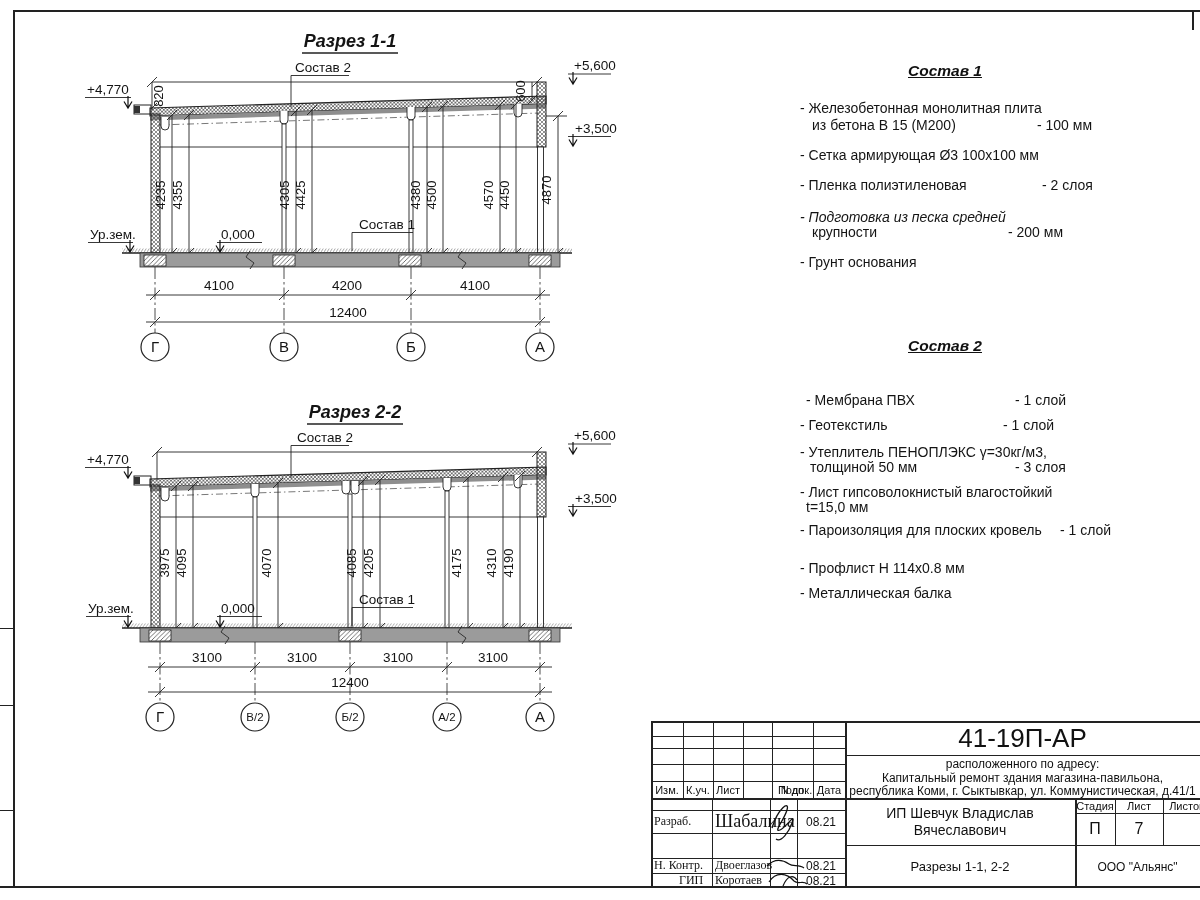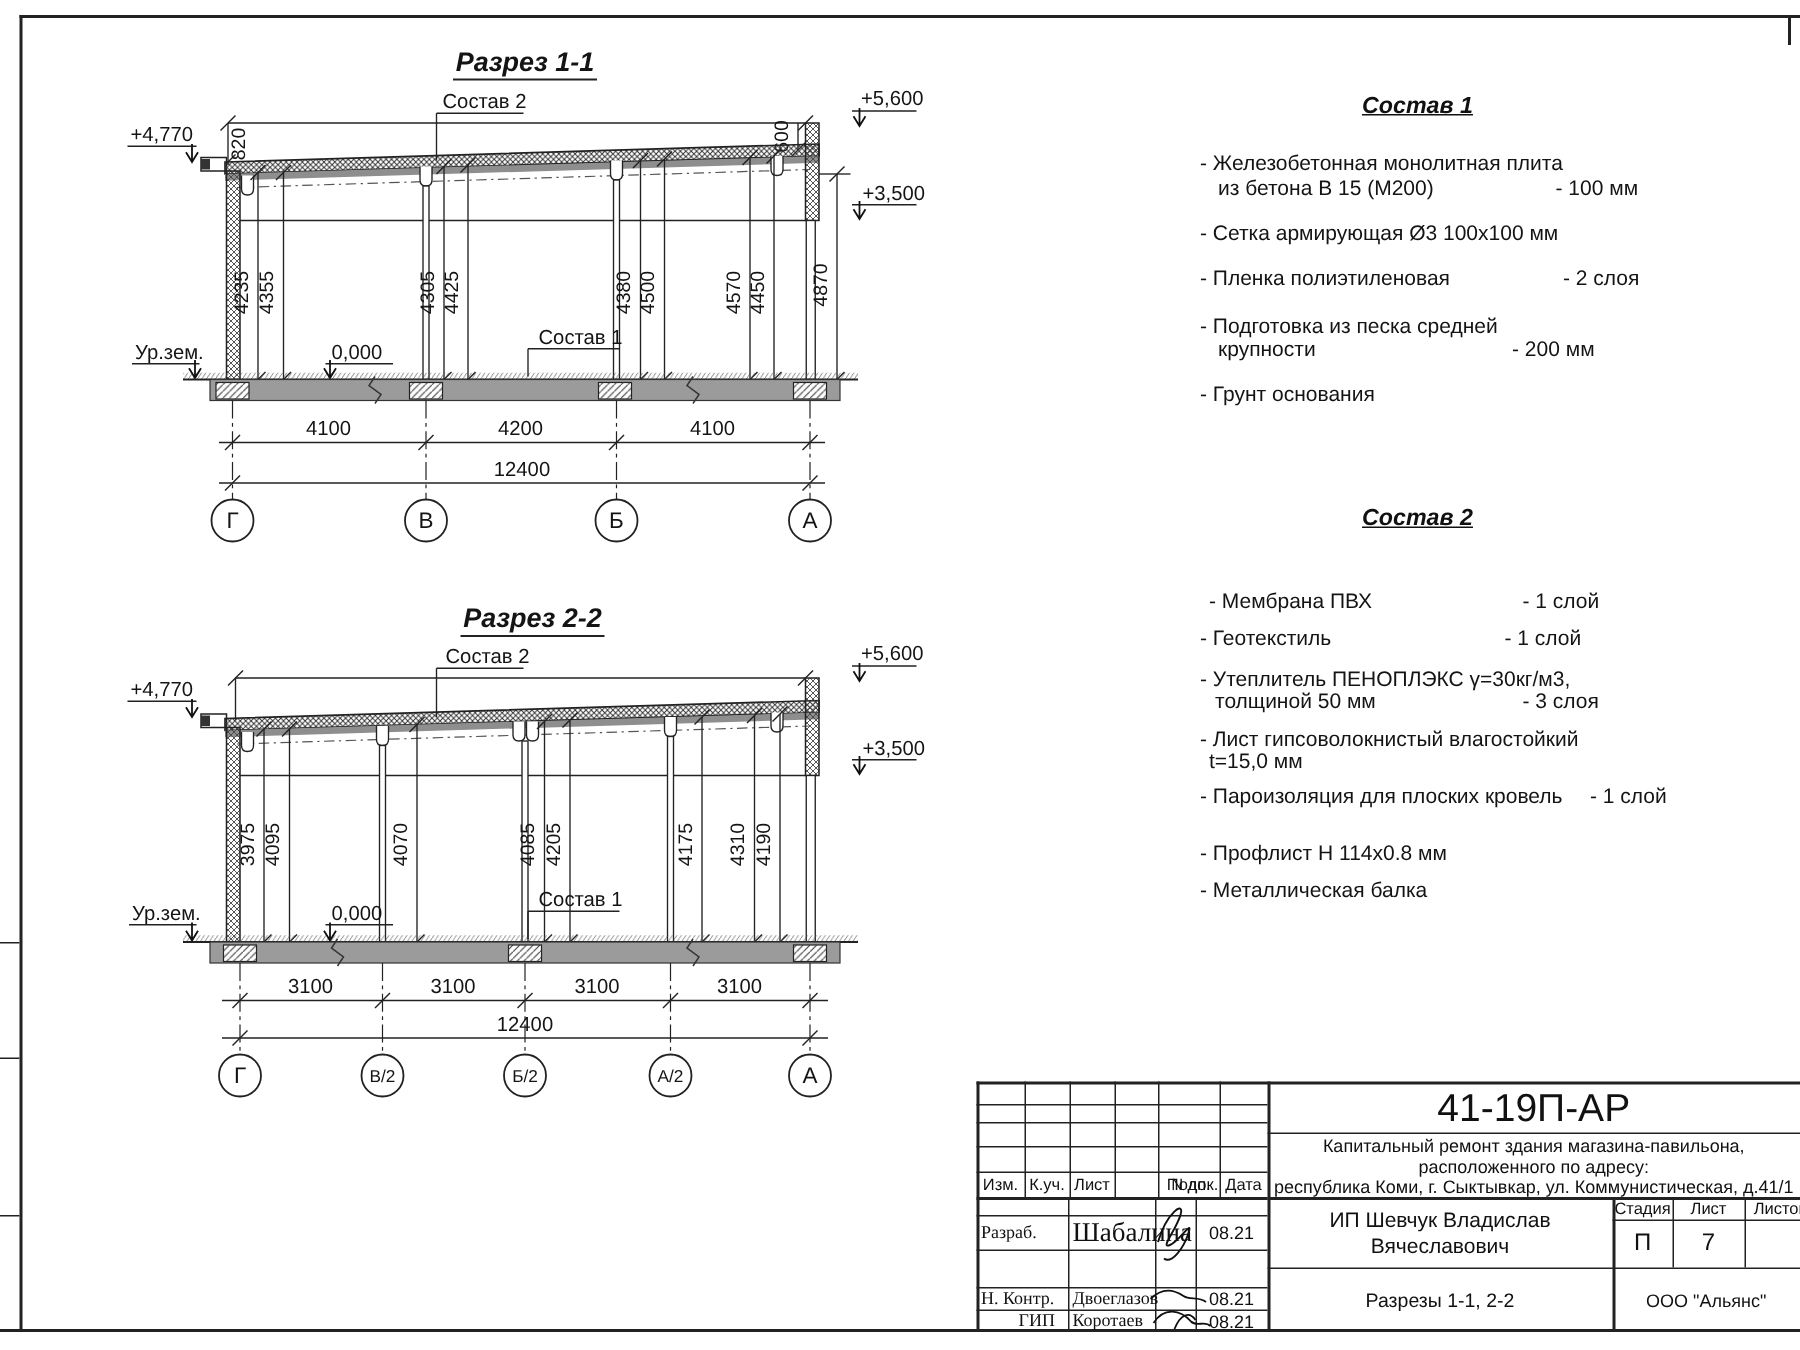--- a/index.html
+++ b/index.html
@@ -354,21 +354,21 @@
   </g>
 </svg>
 
 <div class="s-title" style="left:880px;top:62px;width:130px;">Состав 1</div>
 <div class="txtline" style="left:800px;top:100px;">- Железобетонная  монолитная плита</div>
 <div class="txtline" style="left:812px;top:117px;text-align:center;">из бетона В 15 (М200)</div>
 <div class="txtline" style="left:1037px;top:117px;">- 100 мм</div>
 <div class="txtline" style="left:800px;top:147px;">- Сетка армирующая Ø3 100х100 мм</div>
 <div class="txtline" style="left:800px;top:177px;">- Пленка полиэтиленовая</div>
 <div class="txtline" style="left:1042px;top:177px;">- 2 слоя</div>
-<div class="txtline" style="left:800px;top:209px;">- Подготовка из песка средней</div>
+<div class="txtline" style="left:800px;top:209px;font-style:italic;">- Подготовка из песка средней</div>
 <div class="txtline" style="left:812px;top:224px;">крупности</div>
 <div class="txtline" style="left:1008px;top:224px;">- 200 мм</div>
 <div class="txtline" style="left:800px;top:254px;">- Грунт основания</div>
 
 <div class="s-title" style="left:880px;top:337px;width:130px;">Состав 2</div>
 <div class="txtline" style="left:785px;top:392px;margin-left:21px;">- Мембрана ПВХ</div>
 <div class="txtline" style="left:1015px;top:392px;">- 1 слой</div>
 <div class="txtline" style="left:800px;top:417px;">- Геотекстиль</div>
 <div class="txtline" style="left:1003px;top:417px;">- 1 слой</div>
 <div class="txtline" style="left:800px;top:444px;">- Утеплитель ПЕНОПЛЭКС γ=30кг/м3,</div>
@@ -432,22 +432,22 @@
 
   <div class="hl" style="left:194px;top:34px;width:355px;"></div>
   <div class="hl b2" style="left:194px;top:77px;width:355px;"></div>
   <div class="hl" style="left:194px;top:124px;width:355px;"></div>
   <div class="vl b2" style="left:424px;top:77px;height:90px;"></div>
   <div class="vl" style="left:464px;top:77px;height:47px;"></div>
   <div class="vl" style="left:512px;top:77px;height:47px;"></div>
   <div class="hl" style="left:424px;top:92px;width:125px;"></div>
   <div class="cell" style="left:194px;top:0;width:355px;height:34px;font-size:26px;">41-19П-АР</div>
   <div class="cell" style="left:196px;top:34px;width:351px;height:43px;font-size:12px;line-height:13.5px;display:block;white-space:normal;padding-top:3px;">
+    <div>расположенного по адресу:</div>
     <div>Капитальный ремонт здания магазина-павильона,</div>
-    <div>расположенного по адресу:</div>
     <div>республика Коми, г. Сыктывкар, ул. Коммунистическая, д.41/1</div>
   </div>
   <div class="cell" style="left:194px;top:77px;width:230px;height:47px;font-size:14px;line-height:17px;display:block;padding-top:7px;">
     <div>ИП Шевчук Владислав</div>
     <div>Вячеславович</div>
   </div>
   <div class="cell" style="left:424px;top:77px;width:40px;height:15px;font-size:11px;">Стадия</div>
   <div class="cell" style="left:464px;top:77px;width:48px;height:15px;font-size:11px;">Лист</div>
   <div class="cell" style="left:512px;top:77px;width:48px;height:15px;font-size:11px;">Листов</div>
   <div class="cell" style="left:424px;top:92px;width:40px;height:32px;font-size:16px;">П</div>

